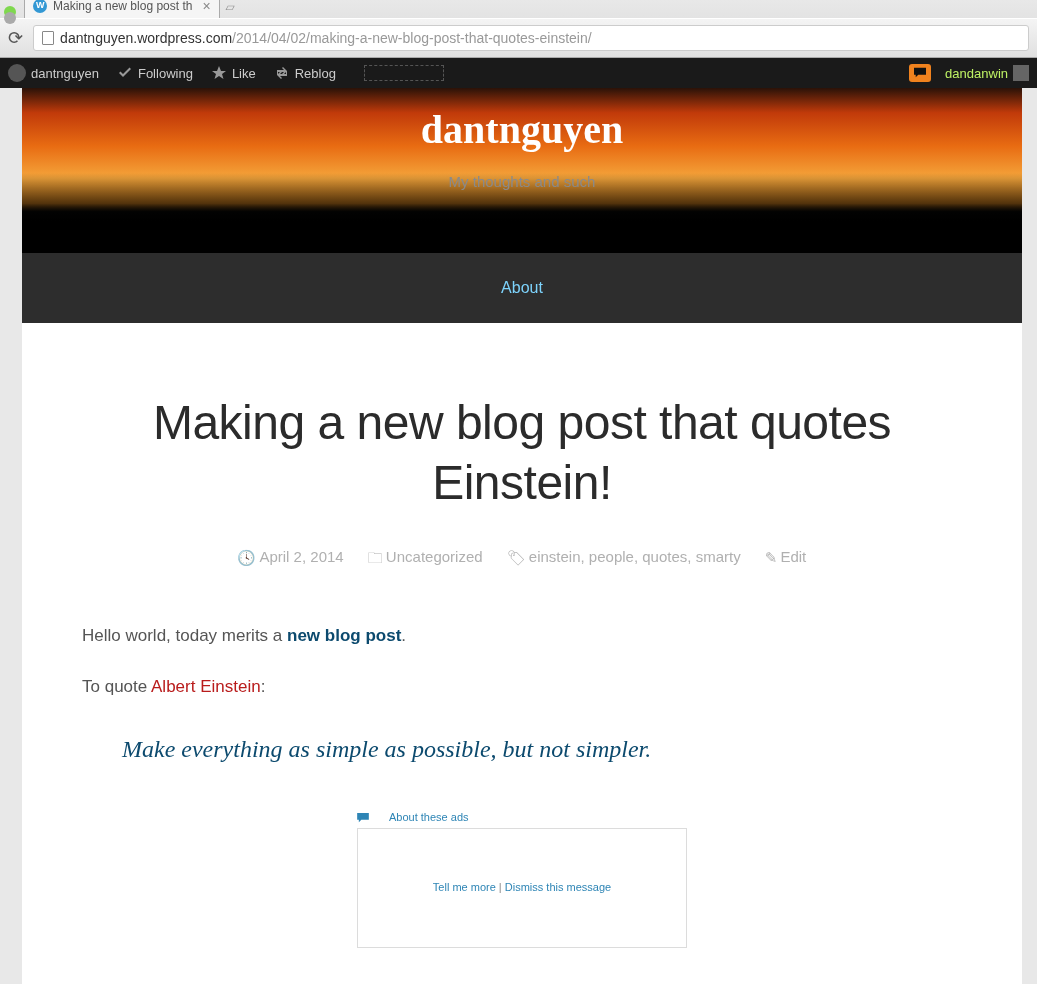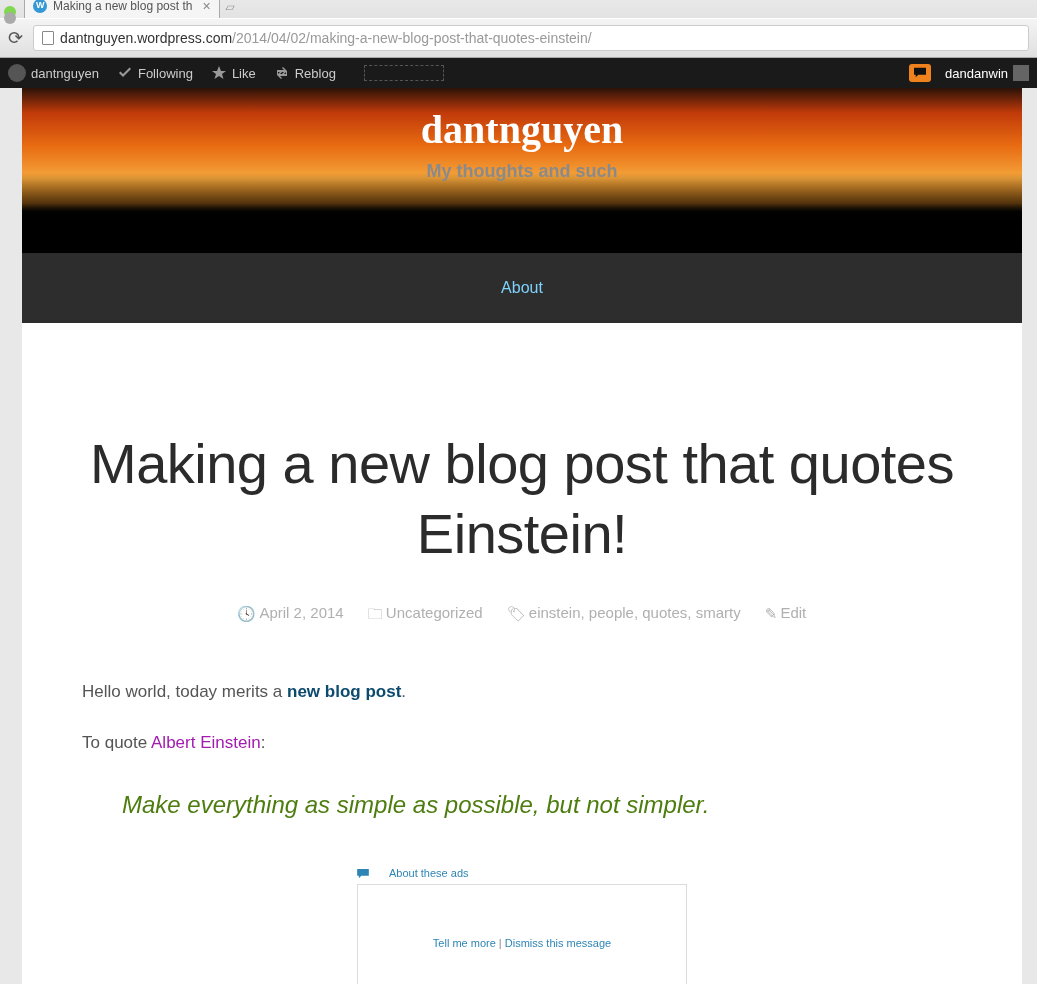--- a/index.html
+++ b/index.html
@@ -33,33 +33,33 @@
 .wpbar-right { margin-left: auto; display: flex; align-items: center; gap: 14px; }
 .notif { background: #f0821e; border-radius: 3px; width: 22px; height: 18px; display: flex; align-items: center; justify-content: center; }
 .notif svg { width: 14px; height: 12px; fill: #111; }
 .avatar { width: 16px; height: 16px; background: #656565; }
 
 
 .site-wrap { width: 1000px; margin: 0 0 0 22px; background: #fff; }
 .header-img { height: 165px; background: linear-gradient(to bottom, #2a1208 0%, #c13a0a 15%, #e86b12 35%, #f5a63c 55%, #e08a20 70%, #0a0a0a 75%, #000 100%); position: relative; overflow: hidden; text-align: center; padding-top: 18px; }
 .header-img::after { content: ""; position: absolute; bottom: 0; left: 0; right: 0; height: 80px; background: linear-gradient(to top, #000 40%, transparent); }
 .site-title { font-size: 40px; font-weight: 900; color: #fff; position: relative; z-index: 2; font-family: Georgia, serif; }
-.site-tag { color: #8a8a8a; font-weight: bold; font-size: 18px; position: relative; z-index: 2; margin-top: 8px; }
+.site-tag { color: #8a8a8a; font-weight: normal; font-size: 15px; position: relative; z-index: 2; margin-top: 20px; }
 .nav-bar { background: #2d2d2d; text-align: center; padding: 26px 0; color: #ccc; font-size: 16px; }
 .nav-bar a { color: #7dd3fc; text-decoration: none; cursor: pointer; }
 .content { background: #fff; padding: 70px 60px 40px 60px; }
-.post-title { font-size: 56px; font-weight: 300; color: #2b2b2b; text-align: center; line-height: 1.25; font-family: 'Helvetica Neue', Helvetica, Arial, sans-serif; letter-spacing: -0.5px; margin-top: 36px; }
+.post-title { font-size: 48px; font-weight: 300; color: #2b2b2b; text-align: center; line-height: 1.25; font-family: 'Helvetica Neue', Helvetica, Arial, sans-serif; letter-spacing: -0.5px; }
 .post-meta { text-align: center; color: #b0b0b0; font-size: 15px; margin-top: 34px; }
 .post-meta .sep { margin: 0 10px; }
 .meta-ico { display: inline-block; vertical-align: -1px; margin-right: 3px; }
 .post-body { margin-top: 50px; color: #555; font-size: 17px; line-height: 1.6; }
 .post-body p { margin-bottom: 24px; }
-.post-body a { color: #a21caf; text-decoration: none; }
+.post-body a { color: #b91c1c; text-decoration: none; }
 .post-body strong { color: #0c4a6e; }
-.quote { font-style: italic; font-size: 24px; color: #4d7c0f; font-weight: 300; padding-left: 40px; margin: 30px 0 40px 0; }
+.quote { font-style: italic; font-size: 24px; color: #0c4a6e; font-weight: 300; padding-left: 40px; margin: 30px 0 40px 0; font-family: Liberation Serif, serif; }
 .ads-box-wrap { width: 330px; margin: 0 auto 40px auto; }
 .ads-about { color: #2e85b5; font-size: 11px; display: flex; align-items: center; gap: 20px; }
 .ads-box { border: 1px solid #dcdcdc; padding: 24px 14px 50px 14px; text-align: center; font-size: 11px; color: #888; margin-top: 2px; }
 .ads-box .links { margin-top: 26px; color: #888; }
 .ads-box .links a { color: #2e85b5; text-decoration: none; }
 </style>
 </head>
 <body>
 
 <div class="browser-chrome" style="position:relative;">
@@ -113,21 +113,21 @@
   <div class="wpbar-right">
     <span class="wpbar-item" style="font-weight:bold;color:#eee;margin-top:46px;">
       <span>New Post</span>
     </span>
     <span class="notif">
       <svg viewBox="0 0 16 14">
           <path d="M1 1h14v8H6l-3 3V9H1z"></path>
         </svg>
     </span>
     <span class="wpbar-item">
-      <span style="color:#ffffff;">dandanwin</span>
+      <span style="color:#bef264;">dandanwin</span>
       <span class="avatar"></span>
     </span>
   </div>
 </div>
 
 <div class="site-wrap">
   <div class="header-img">
     <div class="site-title">dantnguyen</div>
     <div class="site-tag">My thoughts and such</div>
   </div>

